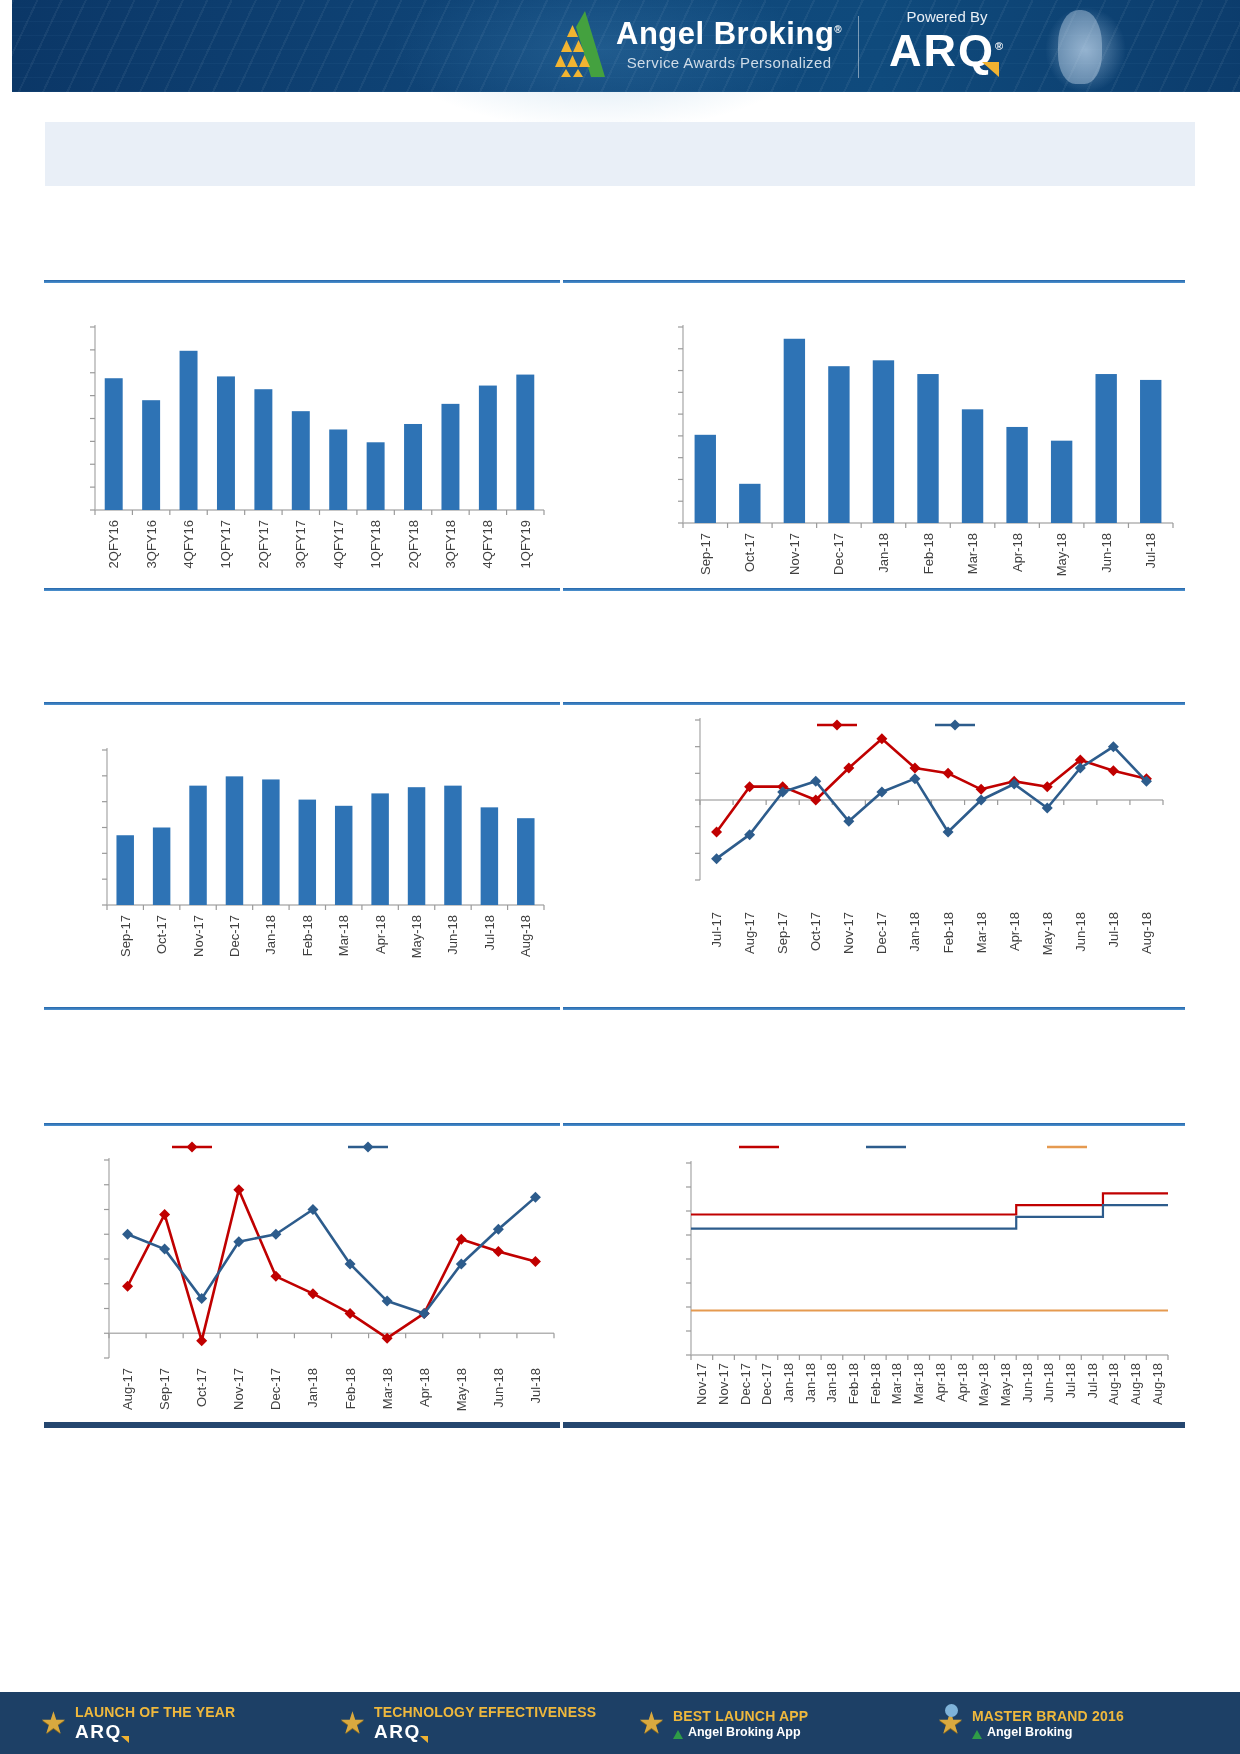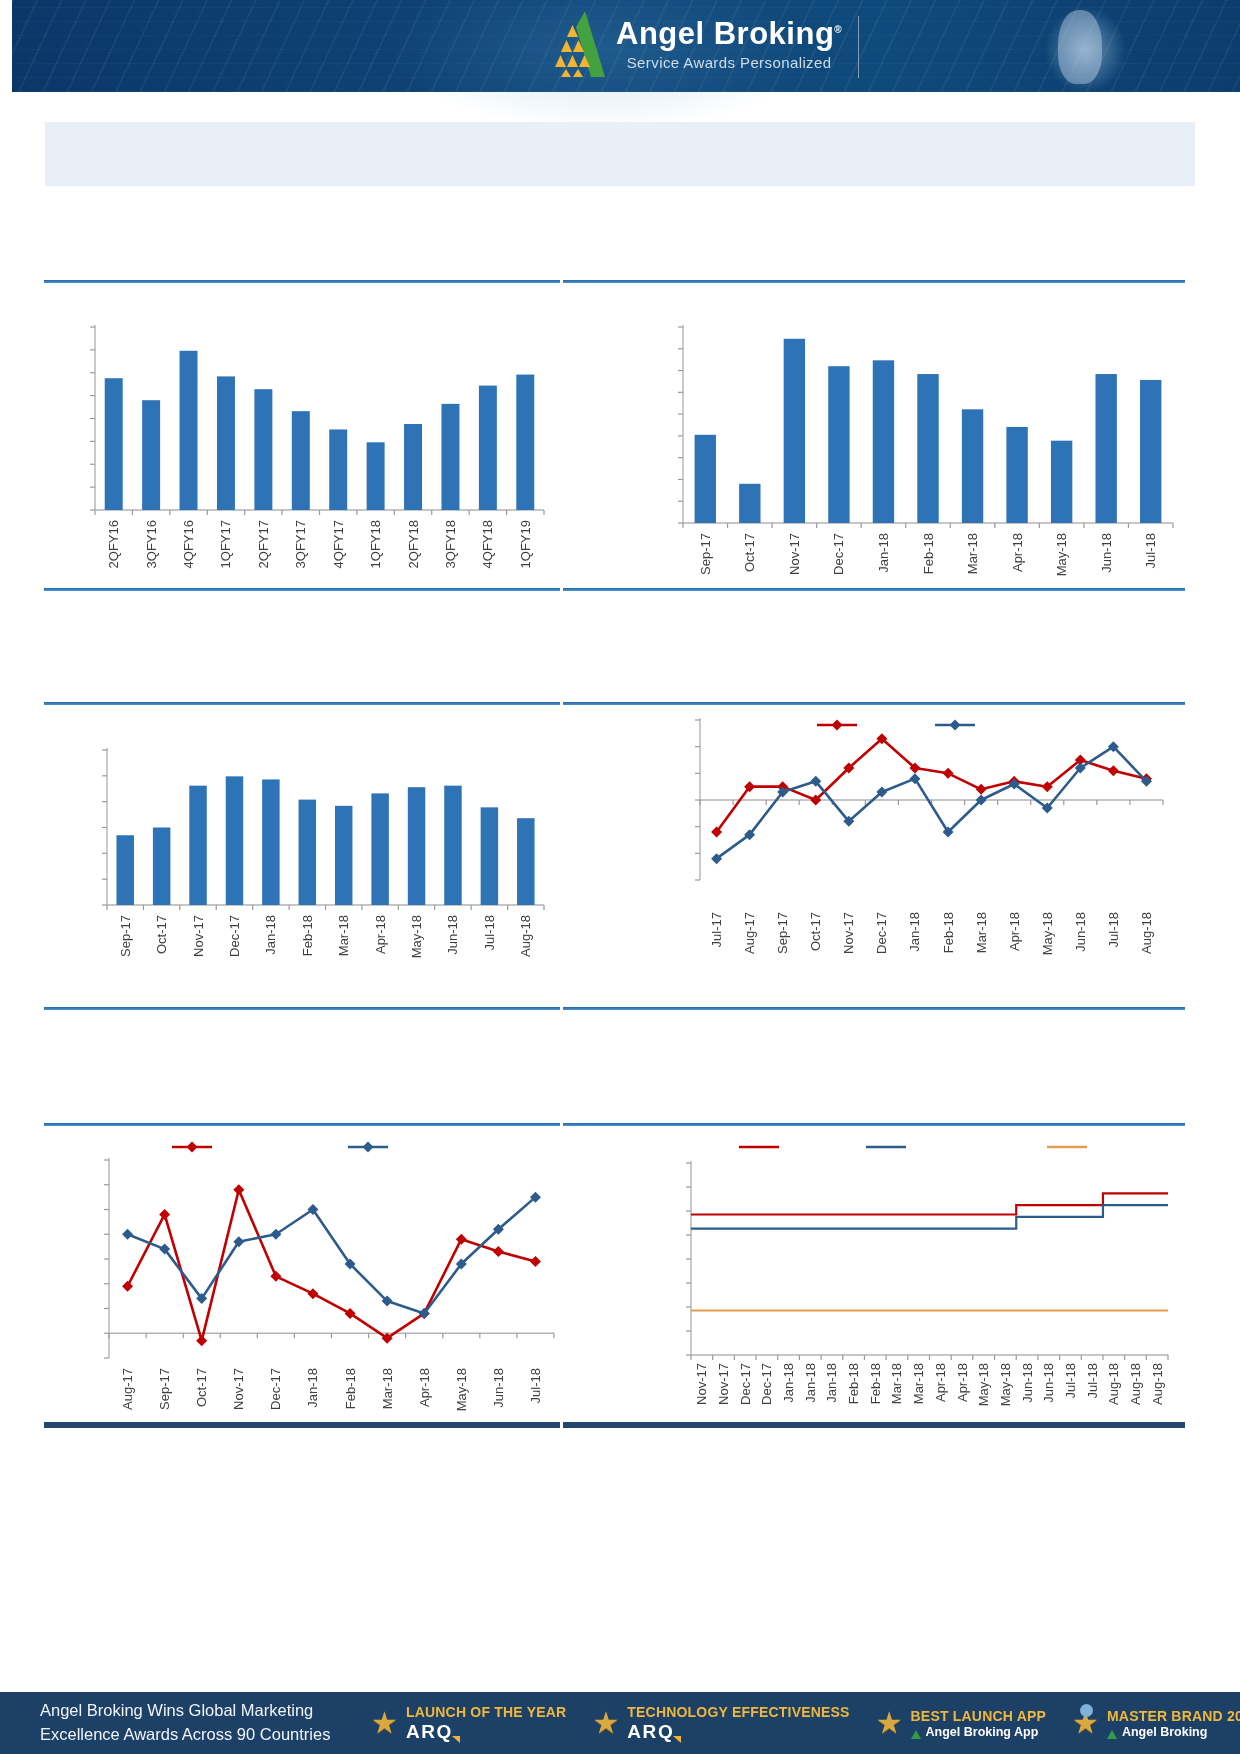--- a/index.html
+++ b/index.html
@@ -85,20 +85,24 @@
         <polygon points="24,58 29.5,46 35,58" fill="#f2b431"></polygon>
         <polygon points="6,68 11,60 16,68" fill="#f2b431"></polygon>
         <polygon points="18,68 23,60 28,68" fill="#f2b431"></polygon>
       </svg>
       <div class="brand-text">
         <div class="brand-name"><span>Angel Broking</span><sup>®</sup></div>
         <div class="brand-tagline">Service Awards Personalized</div>
       </div>
     </div>
     <div class="header-divider"></div>
+    <div class="powered">
+      <div class="powered-by">Powered By</div>
+      <div class="arq"><span>ARQ</span><sup>®</sup><span class="arq-tri"></span></div>
+    </div>
     <div class="head-graphic"></div>
   </header>
 
   <div class="title-banner"></div>
 
   <section class="chart-sec s1">
     <div class="sep-top"></div>
     <svg width="516" height="322">
         <line x1="51" y1="55" x2="51" y2="240" stroke="#b3b3b3" stroke-width="1.4"></line>
         <line x1="46" y1="57" x2="51" y2="57" stroke="#9a9a9a" stroke-width="1.2"></line>
@@ -473,24 +477,20 @@
         <text transform="translate(576.9772727272727,250) rotate(-90)" text-anchor="end">Aug-18</text>
         <text transform="translate(598.659090909091,250) rotate(-90)" text-anchor="end">Aug-18</text>
         <line x1="176" y1="34" x2="216" y2="34" stroke="#c00000" stroke-width="2.6"></line>
         <line x1="303" y1="34" x2="343" y2="34" stroke="#2d5c8c" stroke-width="2.6"></line>
         <line x1="484" y1="34" x2="524" y2="34" stroke="#e59a50" stroke-width="2.6"></line>
       </svg>
     <div class="sep-bottom dark"></div>
   </section>
 
   <footer>
-    <div class="f-head">
-      <div>Angel Broking Wins Global Marketing</div>
-      <div>Excellence Awards Across 90 Countries</div>
-    </div>
     <div class="award">
       <span class="trophy">★</span>
       <span class="a-text">
         <span class="a-title">LAUNCH OF THE YEAR</span>
         <span class="a-sub-arq">ARQ</span>
       </span>
     </div>
     <div class="award">
       <span class="trophy">★</span>
       <span class="a-text">

